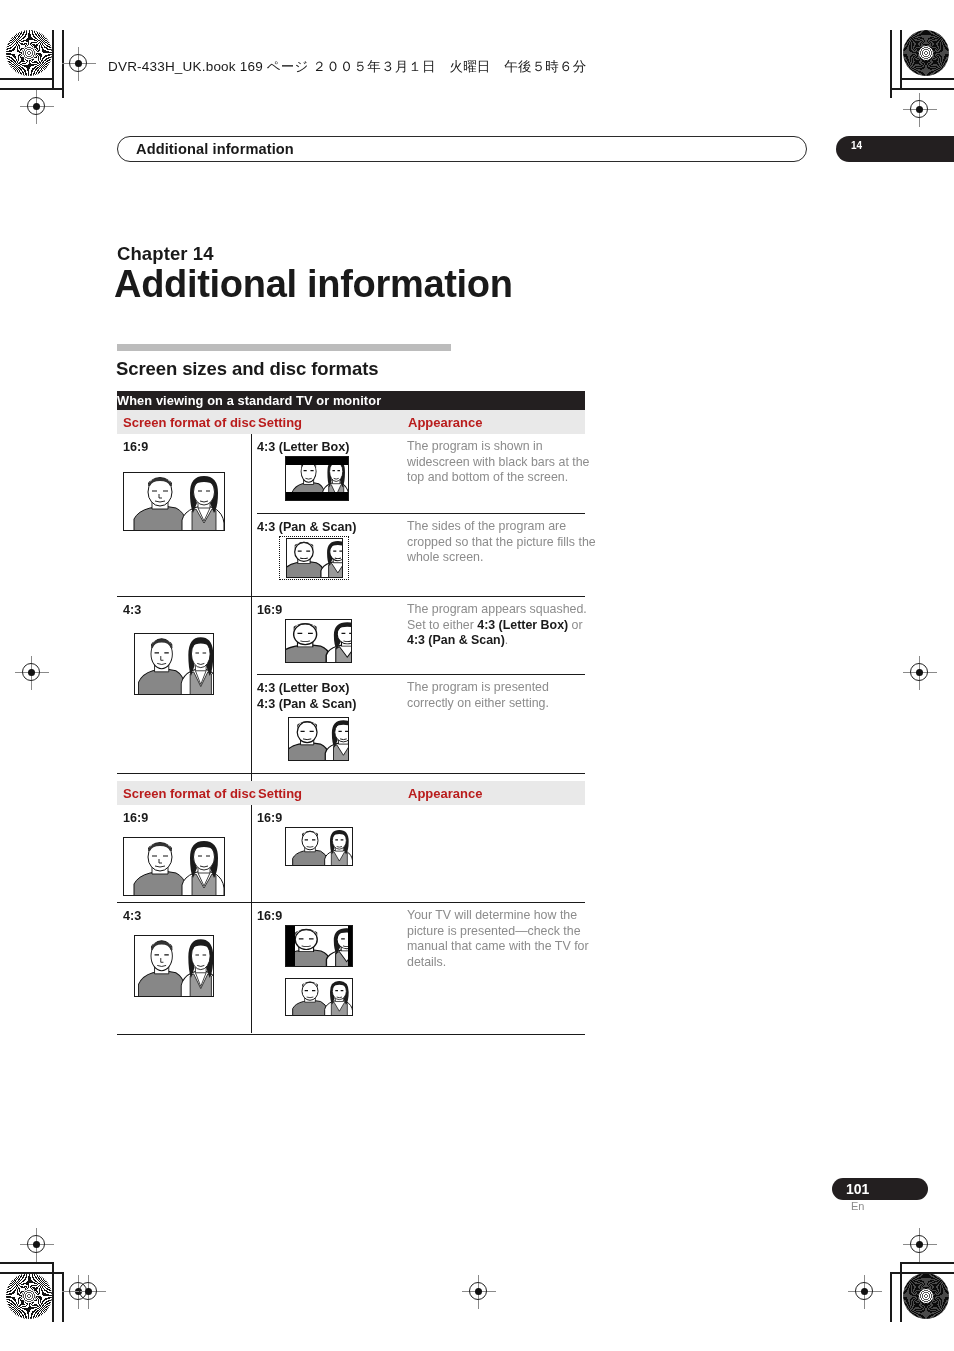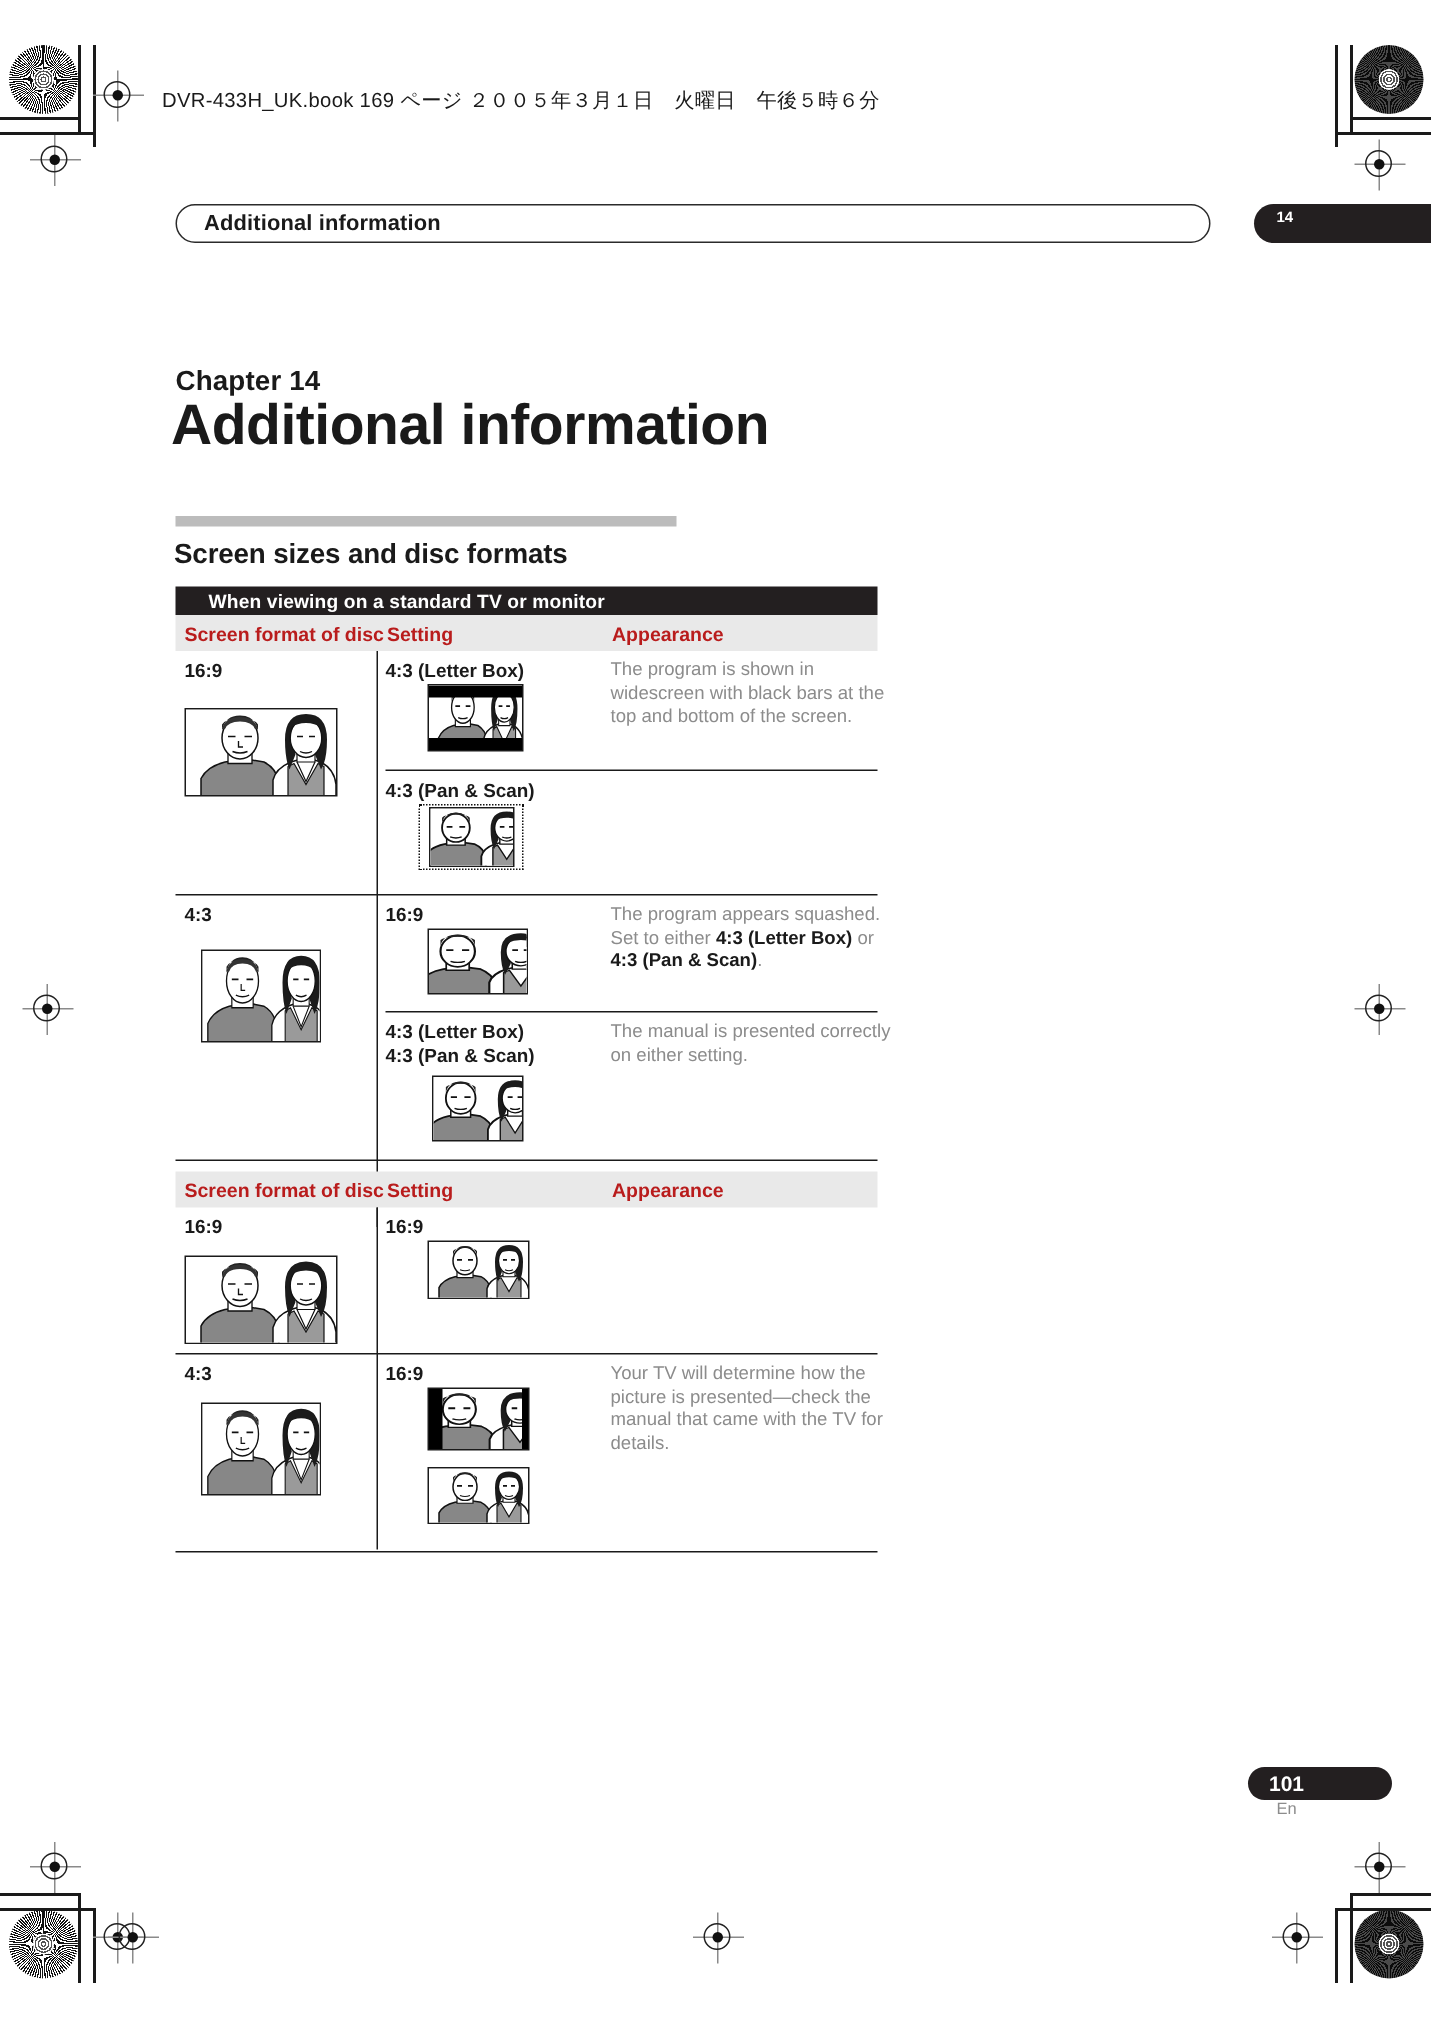--- a/index.html
+++ b/index.html
@@ -139,21 +139,21 @@
     left: 117px;
     width: 468px;
   }
   .tbl-banner {
     background: #231f20;
     color: #ffffff;
     font-size: 12.8px;
     font-weight: bold;
     height: 19px;
     line-height: 19px;
-    padding-left: 22px;
+    padding-left: 0;
     box-sizing: border-box;
     letter-spacing: 0.1px;
   }
   .tbl-colhead {
     background: #e9e9e9;
     height: 24px;
     position: relative;
   }
   .tbl-colhead .c {
     position: absolute;
@@ -445,20 +445,21 @@
               <path d="M70 12 Q72 4 80 4 Q88 4 90 12 Q86 9 80 9 Q74 9 70 12 Z" fill="#1b1b1b"></path>
               <path d="M74 18 L78 18 M82 18 L86 18" stroke="#111" stroke-width="1.6"></path>
               <path d="M76 28 Q80 30 84 28" stroke="#111" stroke-width="1.2" fill="none"></path>
             </svg>
           </div>
         </div>
       </div>
 
       <div class="subrow nb" style="height:81px;">
         <div class="set-lbl">4:3 (Pan &amp; Scan)</div>
+        <div class="app-txt">The sides of the program are cropped so that the picture fills the whole screen.</div>
         <div class="dotted-crop" style="left:22px;top:22px;width:70px;height:44px;"></div>
         <div class="pic" style="width:57px;height:40px;position:absolute;left:29px;top:24px;">
           <div class="scene">
             <svg viewBox="14 0 74 59" width="57" height="40" preserveAspectRatio="none">
               <rect x="0" y="0" width="102" height="59" fill="#fff"></rect>
               <path d="M10 59 L10 46 Q14 38 26 35 L40 33 L52 35 Q60 39 62 48 L62 59 Z" fill="#878787" stroke="#111" stroke-width="1.6"></path>
               <path d="M28 36 L28 28 L44 28 L44 36 Z" fill="#fff" stroke="#111" stroke-width="1.3"></path>
               <ellipse cx="36" cy="19" rx="12" ry="14" fill="#fff" stroke="#111" stroke-width="1.6"></ellipse>
               <path d="M24 14 Q26 4 36 4 Q46 4 48 14 L48 9 Q46 6 36 6 Q26 6 24 9 Z" fill="#222"></path>
               <path d="M28 18 L33 18 M39 18 L44 18" stroke="#111" stroke-width="1.8"></path>
@@ -530,21 +531,21 @@
             </svg>
           </div>
         </div>
       </div>
 
       <div class="subrow nb" style="height:97px;">
         <div class="set-lbl">
           <div>4:3 (Letter Box)</div>
           <div>4:3 (Pan &amp; Scan)</div>
         </div>
-        <div class="app-txt">The manual is presented correctly on either setting.</div>
+        <div class="app-txt">The program is presented correctly on either setting.</div>
         <div class="pic" style="width:61px;height:44px;position:absolute;left:31px;top:42px;">
           <div class="scene">
             <svg viewBox="14 0 74 59" width="61" height="44" preserveAspectRatio="none">
               <rect x="0" y="0" width="102" height="59" fill="#fff"></rect>
               <path d="M10 59 L10 46 Q14 38 26 35 L40 33 L52 35 Q60 39 62 48 L62 59 Z" fill="#878787" stroke="#111" stroke-width="1.5"></path>
               <path d="M28 36 L28 28 L44 28 L44 36 Z" fill="#fff" stroke="#111" stroke-width="1.2"></path>
               <ellipse cx="36" cy="19" rx="12" ry="14" fill="#fff" stroke="#111" stroke-width="1.5"></ellipse>
               <path d="M24 14 Q26 4 36 4 Q46 4 48 14 L48 9 Q46 6 36 6 Q26 6 24 9 Z" fill="#222"></path>
               <path d="M28 18 L33 18 M39 18 L44 18" stroke="#111" stroke-width="1.7"></path>
               <path d="M31 28 Q36 30 41 28" stroke="#111" stroke-width="1.2" fill="none"></path>

